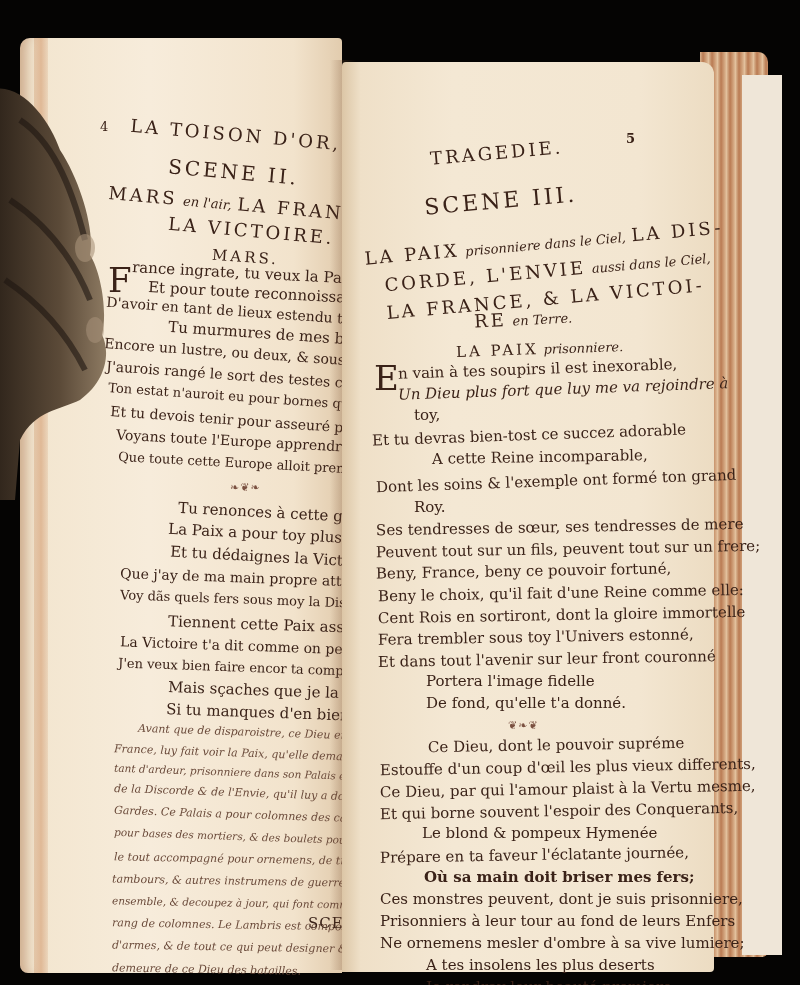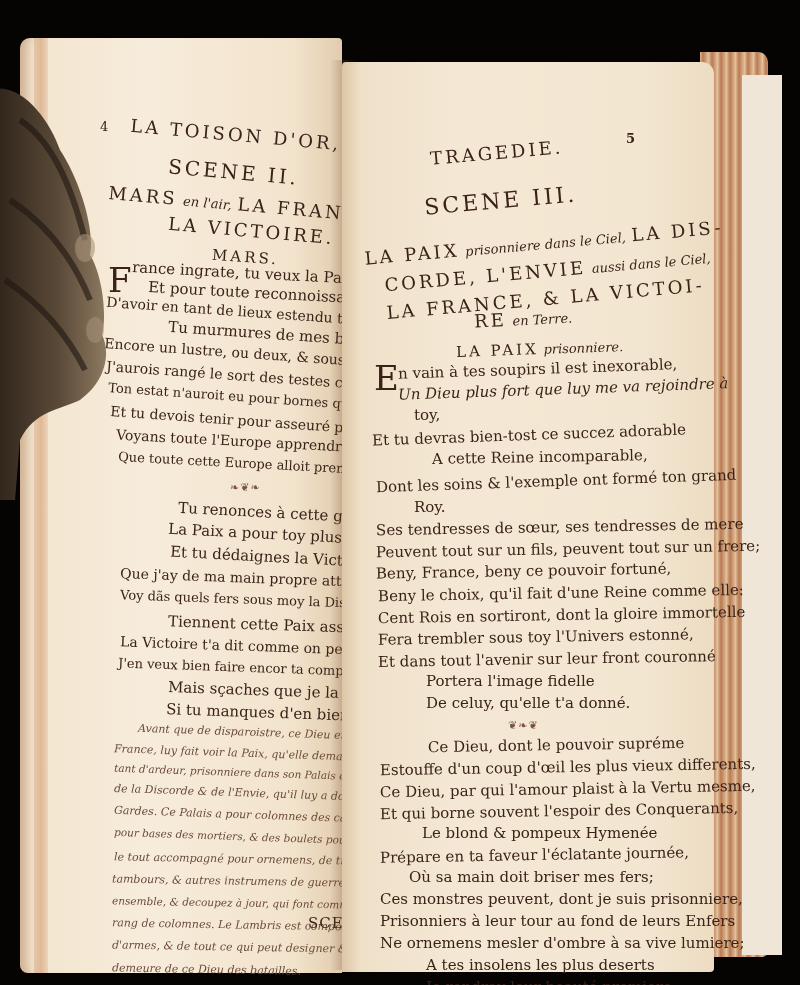--- a/index.html
+++ b/index.html
@@ -151,33 +151,33 @@
       <span class="line md" style="left:34px;top:412px;transform:rotate(-2deg);">Dont les soins &amp; l'exemple ont formé ton grand</span>
       <span class="line md" style="left:72px;top:438px;">Roy.</span>
       <span class="line md" style="left:34px;top:458px;transform:rotate(-1deg);">Ses tendresses de sœur, ses tendresses de mere</span>
       <span class="line md" style="left:34px;top:480px;transform:rotate(-1deg);">Peuvent tout sur un fils, peuvent tout sur un frere;</span>
       <span class="line md" style="left:34px;top:502px;transform:rotate(-1deg);">Beny, France, beny ce pouvoir fortuné,</span>
       <span class="line md" style="left:36px;top:524px;transform:rotate(-1deg);">Beny le choix, qu'il fait d'une Reine comme elle:</span>
       <span class="line md" style="left:36px;top:546px;transform:rotate(-1deg);">Cent Rois en sortiront, dont la gloire immortelle</span>
       <span class="line md" style="left:36px;top:568px;transform:rotate(-1deg);">Fera trembler sous toy l'Univers estonné,</span>
       <span class="line md" style="left:36px;top:590px;transform:rotate(-1deg);">Et dans tout l'avenir sur leur front couronné</span>
       <span class="line md" style="left:84px;top:612px;">Portera l'image fidelle</span>
-      <span class="line md" style="left:84px;top:634px;">De celuy, qu'elle t'a donné.</span>
+      <span class="line md" style="left:84px;top:634px;">De fond, qu'elle t'a donné.</span>
     </div>
 
     <span class="line fleuron" style="left:166px;top:658px;">❦❧❦</span>
 
     <div style="position:absolute;left:0;top:0;width:100%;">
       <span class="line md" style="left:86px;top:676px;transform:rotate(-1deg);">Ce Dieu, dont le pouvoir supréme</span>
       <span class="line md" style="left:38px;top:698px;transform:rotate(-1deg);">Estouffe d'un coup d'œil les plus vieux differents,</span>
       <span class="line md" style="left:38px;top:720px;transform:rotate(-1deg);">Ce Dieu, par qui l'amour plaist à la Vertu mesme,</span>
       <span class="line md" style="left:38px;top:742px;transform:rotate(-1deg);">Et qui borne souvent l'espoir des Conquerants,</span>
       <span class="line md" style="left:80px;top:764px;">Le blond &amp; pompeux Hymenée</span>
       <span class="line md" style="left:38px;top:786px;transform:rotate(-1deg);">Prépare en ta faveur l'éclatante journée,</span>
-      <span class="line md" style="left:67px;top:808px;">Où sa main doit briser mes fers;</span>
+      <span class="line md" style="left:82px;top:808px;font-weight:bold;">Où sa main doit briser mes fers;</span>
       <span class="line md" style="left:38px;top:830px;">Ces monstres peuvent, dont je suis prisonniere,</span>
       <span class="line md" style="left:38px;top:852px;">Prisonniers à leur tour au fond de leurs Enfers</span>
       <span class="line md" style="left:38px;top:874px;">Ne ornemens mesler d'ombre à sa vive lumiere;</span>
       <span class="line md" style="left:84px;top:896px;">A tes insolens les plus deserts</span>
       <span class="line md" style="left:84px;top:918px;">Je rendray leur beauté premiere,</span>
     </div>
 
   </div>
 
   <svg class="hand" viewBox="0 0 125 420">

